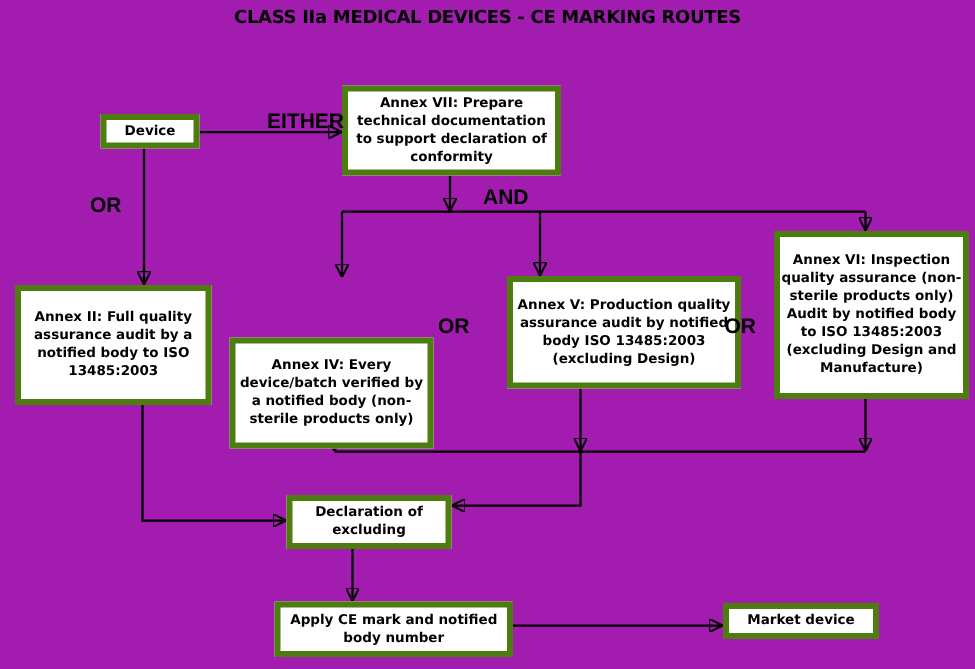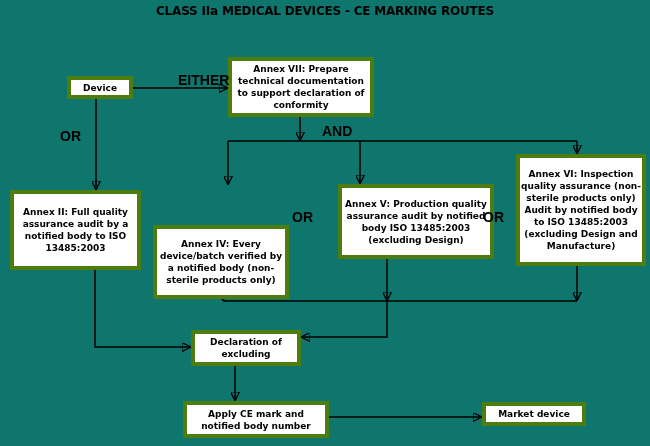--- a/index.html
+++ b/index.html
@@ -4,21 +4,21 @@
 <style>
   html, body {
     margin: 0;
     padding: 0;
     background: #ffffff;
   }
   #canvas {
     position: relative;
     width: 650px;
     height: 446px;
-    background: #0f766e;
+    background: #a21caf;
     font-family: "DejaVu Sans", sans-serif;
     color: #000000;
     overflow: hidden;
   }
   .title {
     position: absolute;
     left: 0;
     top: 4px;
     width: 650px;
     text-align: center;
@@ -64,21 +64,21 @@
     fill: none;
   }
   
   #node-device      { left: 67px;  top: 76px;  width: 66px;  height: 23px; }
   #node-annex7      { left: 228px; top: 57px;  width: 146px; height: 60px; }
   #node-annex2      { left: 10px;  top: 190px; width: 131px; height: 80px; }
   #node-annex4      { left: 153px; top: 185px; width: 136px; height: 74px; margin-top: 40px; }
   #node-annex5      { left: 320px; top: 184px; width: 156px; height: 75px; margin-left: 18px; }
   #node-annex6      { left: 516px; top: 154px; width: 130px; height: 112px; }
   #node-declaration { left: 191px; top: 330px; width: 110px; height: 36px; }
-  #node-apply       { left: 183px; top: 401px; width: 146px; height: 37px; }
+  #node-apply       { left: 183px; top: 401px; width: 159px; height: 37px; }
   #node-market      { left: 482px; top: 402px; width: 104px; height: 24px; }
   
   #label-either   { left: 146px; top: 73px; margin-left: 32px; }
   #label-or-left  { left: 60px;  top: 129px; }
   #label-and      { left: 322px; top: 124px; }
   #label-or-mid   { left: 292px; top: 210px; }
   #label-or-right { left: 483px; top: 210px; }
 </style>
 </head>
 <body>

